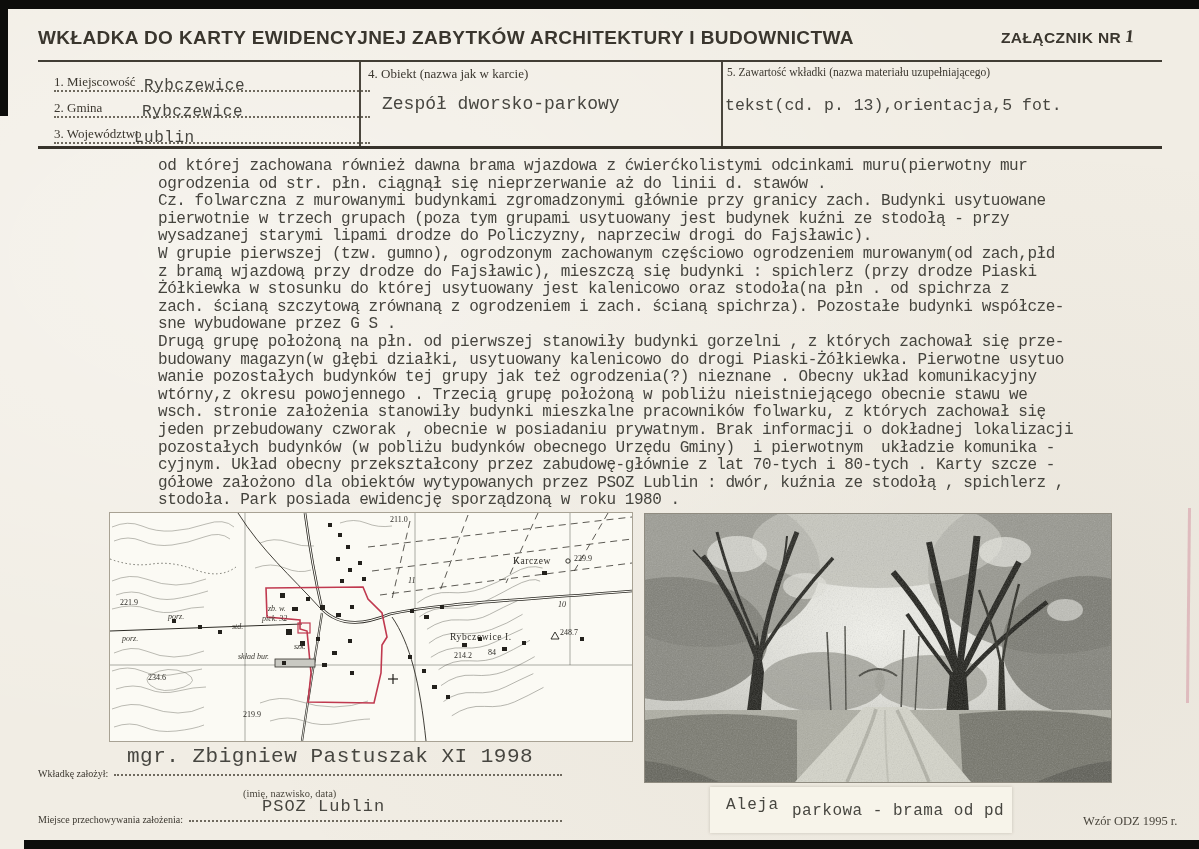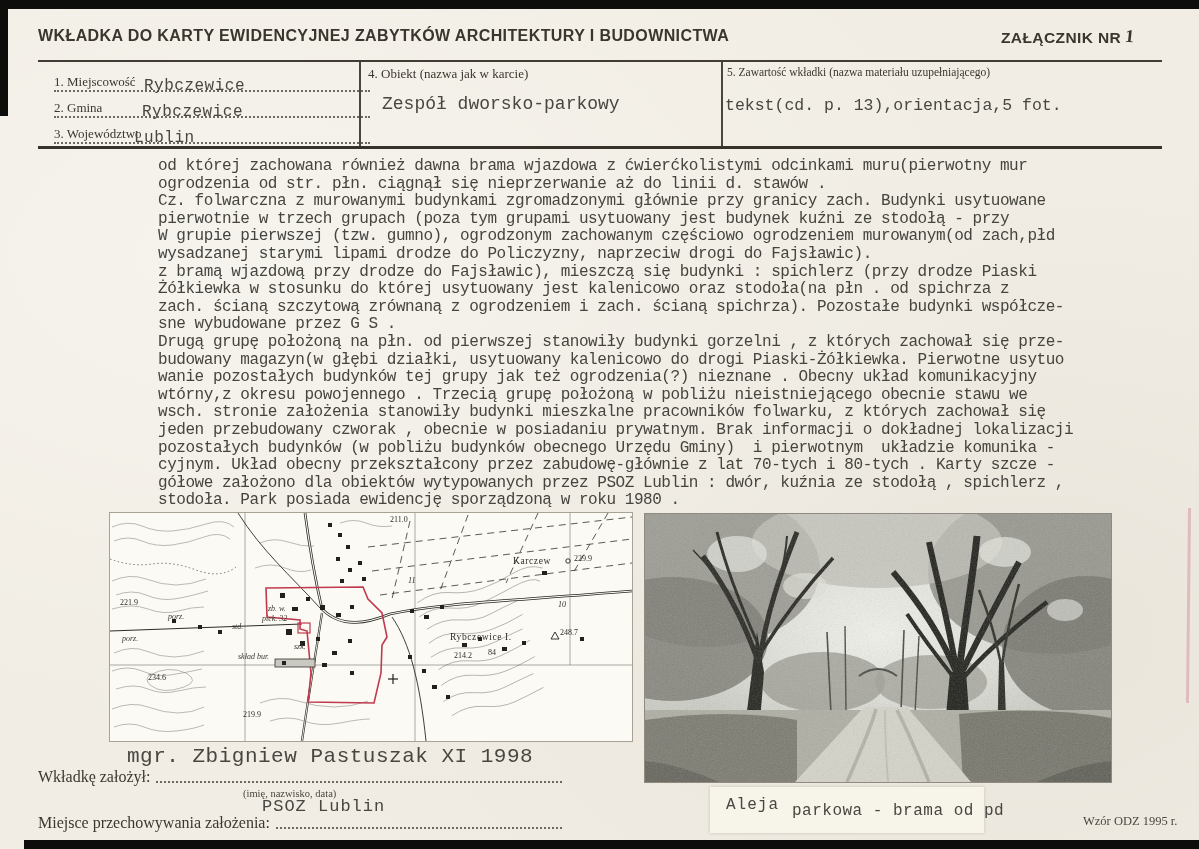--- a/index.html
+++ b/index.html
@@ -3,21 +3,21 @@
 <meta charset="utf-8">
 <style>
   html,body{margin:0;padding:0;background:#888;}
   .page{position:relative;width:1199px;height:849px;background:
     radial-gradient(ellipse at 20% 30%, rgba(255,255,255,.35), transparent 60%),
     radial-gradient(ellipse at 85% 75%, rgba(120,110,90,.06), transparent 55%),
     #f1ede4;
     overflow:hidden;font-family:"Liberation Serif","DejaVu Serif",serif;color:#3b372f;}
   .scan-bar{position:absolute;background:#0d0d0b;}
   .title{position:absolute;left:38px;top:27px;font-family:"Liberation Sans","DejaVu Sans",sans-serif;
-    font-weight:bold;font-size:16px;letter-spacing:.4px;color:#3a362e;}
+    font-weight:bold;font-size:19px;letter-spacing:.4px;color:#3a362e;}
   .attachment{position:absolute;left:1001px;top:27px;font-family:"Liberation Sans","DejaVu Sans",sans-serif;
     font-weight:bold;font-size:15.5px;letter-spacing:.4px;color:#3a362e;white-space:nowrap;}
   .attachment .num{display:inline-block;font-family:"Liberation Serif",serif;font-size:18px;
     transform:rotate(6deg) translateY(-1px);margin-left:4px;}
   .table{position:absolute;left:38px;top:60px;width:1124px;height:84px;
     border-top:2px solid #413d34;border-bottom:3px solid #37332b;}
   .vline{position:absolute;top:0;bottom:0;width:1.5px;background:#4a463d;}
   .field-row{position:absolute;left:16px;width:316px;height:20px;display:flex;flex-direction:column;}
   .field-label{font-size:13px;white-space:nowrap;padding-right:4px;}
   .dots{flex:1;border-bottom:2px dotted #6e695e;margin-bottom:3px;height:1px;}
@@ -34,24 +34,24 @@
     outline:1px solid #a8a294;}
   .map-wrap svg{position:absolute;inset:0;}
   .map-label{position:absolute;font-size:8px;color:#2e2c27;white-space:nowrap;line-height:1;}
   .map-label.terrain{font-style:italic;color:#3a3831;}
   .map-label.name{font-size:9.5px;letter-spacing:.6px;}
   .map-label.ital{font-style:italic;}
   .photo-wrap{position:absolute;left:645px;top:514px;width:466px;height:268px;background:#c9c9c2;
     outline:1px solid #8f8b80;}
   .map-caption{position:absolute;left:127px;top:745px;font-size:21px;letter-spacing:.5px;}
   .footer-row{position:absolute;left:38px;width:524px;display:flex;align-items:flex-end;}
-  .footer-label{font-size:16px;white-space:nowrap;padding-right:6px;}
+  .footer-label{font-size:10px;white-space:nowrap;padding-right:6px;}
   .hint{position:absolute;left:243px;top:788px;font-size:10.5px;color:#4a463d;}
   .founder-value{position:absolute;left:262px;top:797px;font-size:17px;letter-spacing:1px;}
-  .photo-caption{position:absolute;left:710px;top:787px;width:274px;height:46px;background:#f7f4ea;
+  .photo-caption{position:absolute;left:710px;top:787px;width:302px;height:46px;background:#f7f4ea;
     box-shadow:0 0 3px rgba(90,80,60,.25);}
   .photo-caption .lead{position:absolute;left:16px;top:9px;font-size:16px;letter-spacing:1px;}
   .photo-caption .rest{position:absolute;left:82px;top:15px;font-size:16px;letter-spacing:.5px;}
   .template-note{position:absolute;left:1083px;top:814px;font-size:12.5px;color:#4a463d;}
   .pink-streak{position:absolute;left:1187px;top:508px;width:2.5px;height:195px;background:#d8a3ac;
     opacity:.65;transform:rotate(.6deg);}
 </style>
 </head>
 <body>
 
@@ -91,22 +91,22 @@
 
     <span class="cell-label small" style="left:689px;top:4px">5. Zawartość wkładki (nazwa materiału uzupełniającego)</span>
     <span class="typed cell-value small" style="left:687px;top:34px">tekst(cd. p. 13),orientacja,5 fot.</span>
   </div>
 
   <div class="body-text">
     <div class="body-line">od której zachowana również dawna brama wjazdowa z ćwierćkolistymi odcinkami muru(pierwotny mur</div>
     <div class="body-line">ogrodzenia od str. płn. ciągnął się nieprzerwanie aż do linii d. stawów .</div>
     <div class="body-line">Cz. folwarczna z murowanymi budynkami zgromadzonymi głównie przy granicy zach. Budynki usytuowane</div>
     <div class="body-line">pierwotnie w trzech grupach (poza tym grupami usytuowany jest budynek kuźni ze stodołą - przy</div>
+    <div class="body-line">wysadzanej starymi lipami drodze do Policzyzny, naprzeciw drogi do Fajsławic).</div>
     <div class="body-line">W grupie pierwszej (tzw. gumno), ogrodzonym zachowanym częściowo ogrodzeniem murowanym(od zach,płd</div>
-    <div class="body-line">wysadzanej starymi lipami drodze do Policzyzny, naprzeciw drogi do Fajsławic).</div>
     <div class="body-line">z bramą wjazdową przy drodze do Fajsławic), mieszczą się budynki : spichlerz (przy drodze Piaski</div>
     <div class="body-line">Żółkiewka w stosunku do której usytuowany jest kalenicowo oraz stodoła(na płn . od spichrza z</div>
     <div class="body-line">zach. ścianą szczytową zrównaną z ogrodzeniem i zach. ścianą spichrza). Pozostałe budynki współcze-</div>
     <div class="body-line">sne wybudowane przez G S .</div>
     <div class="body-line">Drugą grupę położoną na płn. od pierwszej stanowiły budynki gorzelni , z których zachował się prze-</div>
     <div class="body-line">budowany magazyn(w głębi działki, usytuowany kalenicowo do drogi Piaski-Żółkiewka. Pierwotne usytuo</div>
     <div class="body-line">wanie pozostałych budynków tej grupy jak też ogrodzenia(?) nieznane . Obecny układ komunikacyjny</div>
     <div class="body-line">wtórny,z okresu powojennego . Trzecią grupę położoną w pobliżu nieistniejącego obecnie stawu we</div>
     <div class="body-line">wsch. stronie założenia stanowiły budynki mieszkalne pracowników folwarku, z których zachował się</div>
     <div class="body-line">jeden przebudowany czworak , obecnie w posiadaniu prywatnym. Brak informacji o dokładnej lokalizacji</div>

